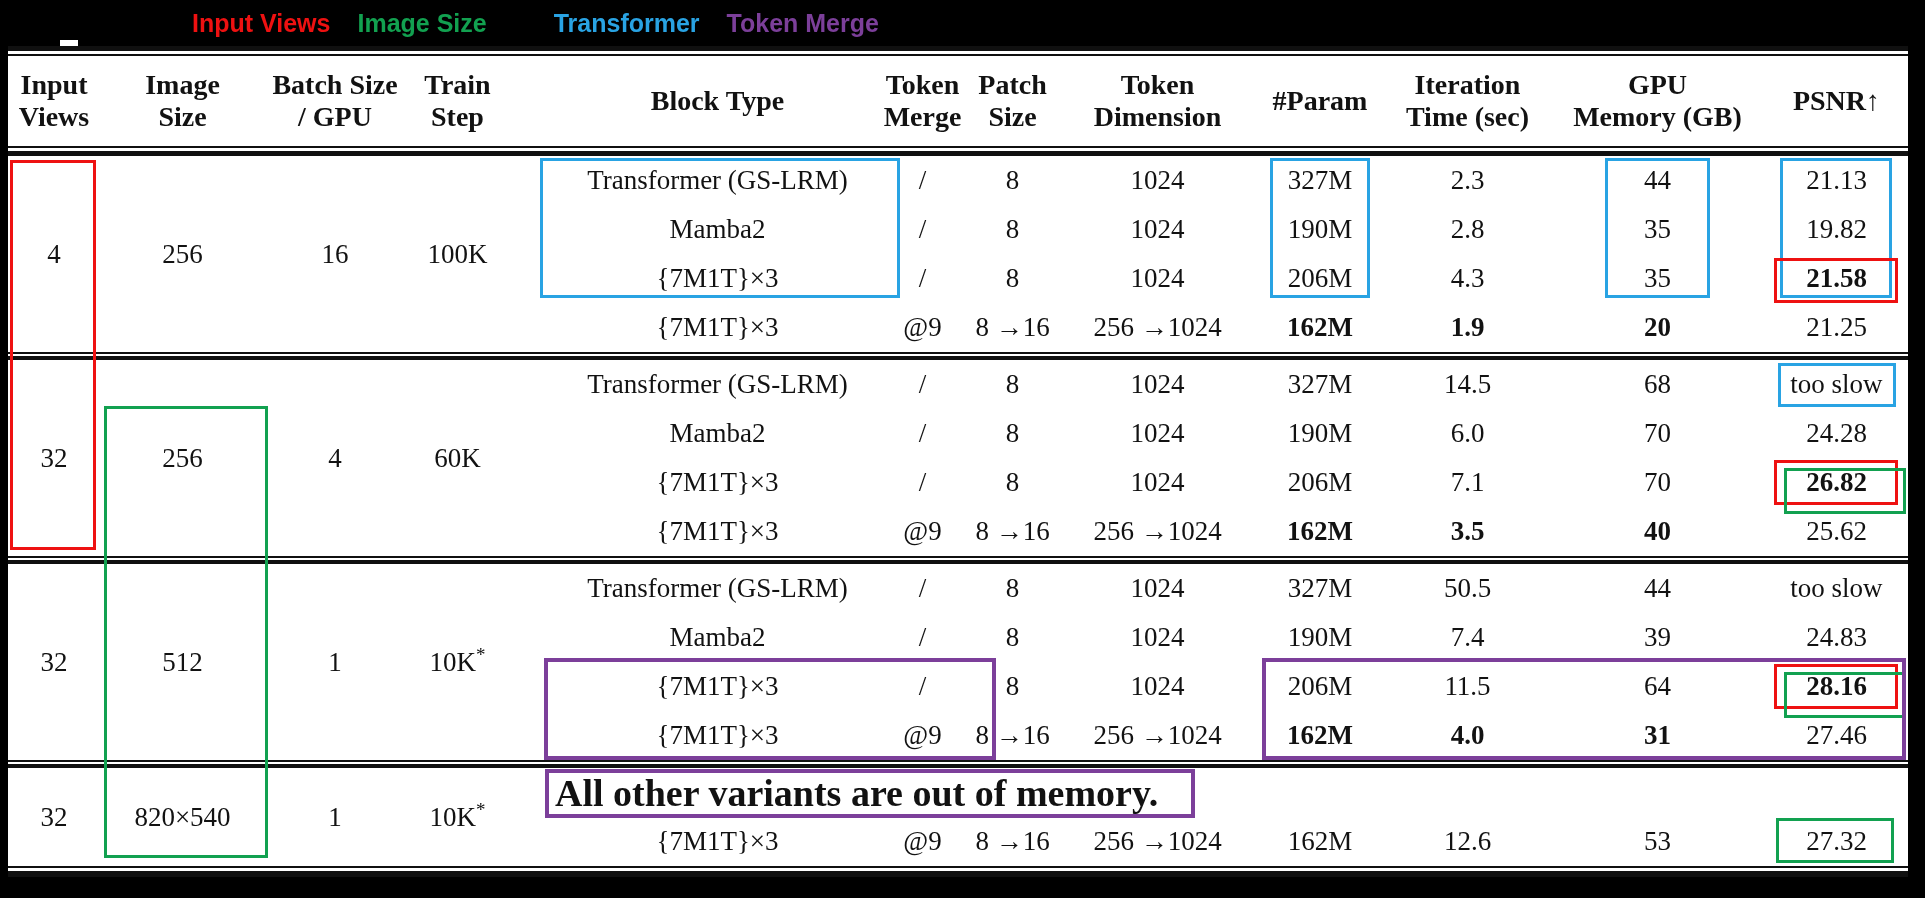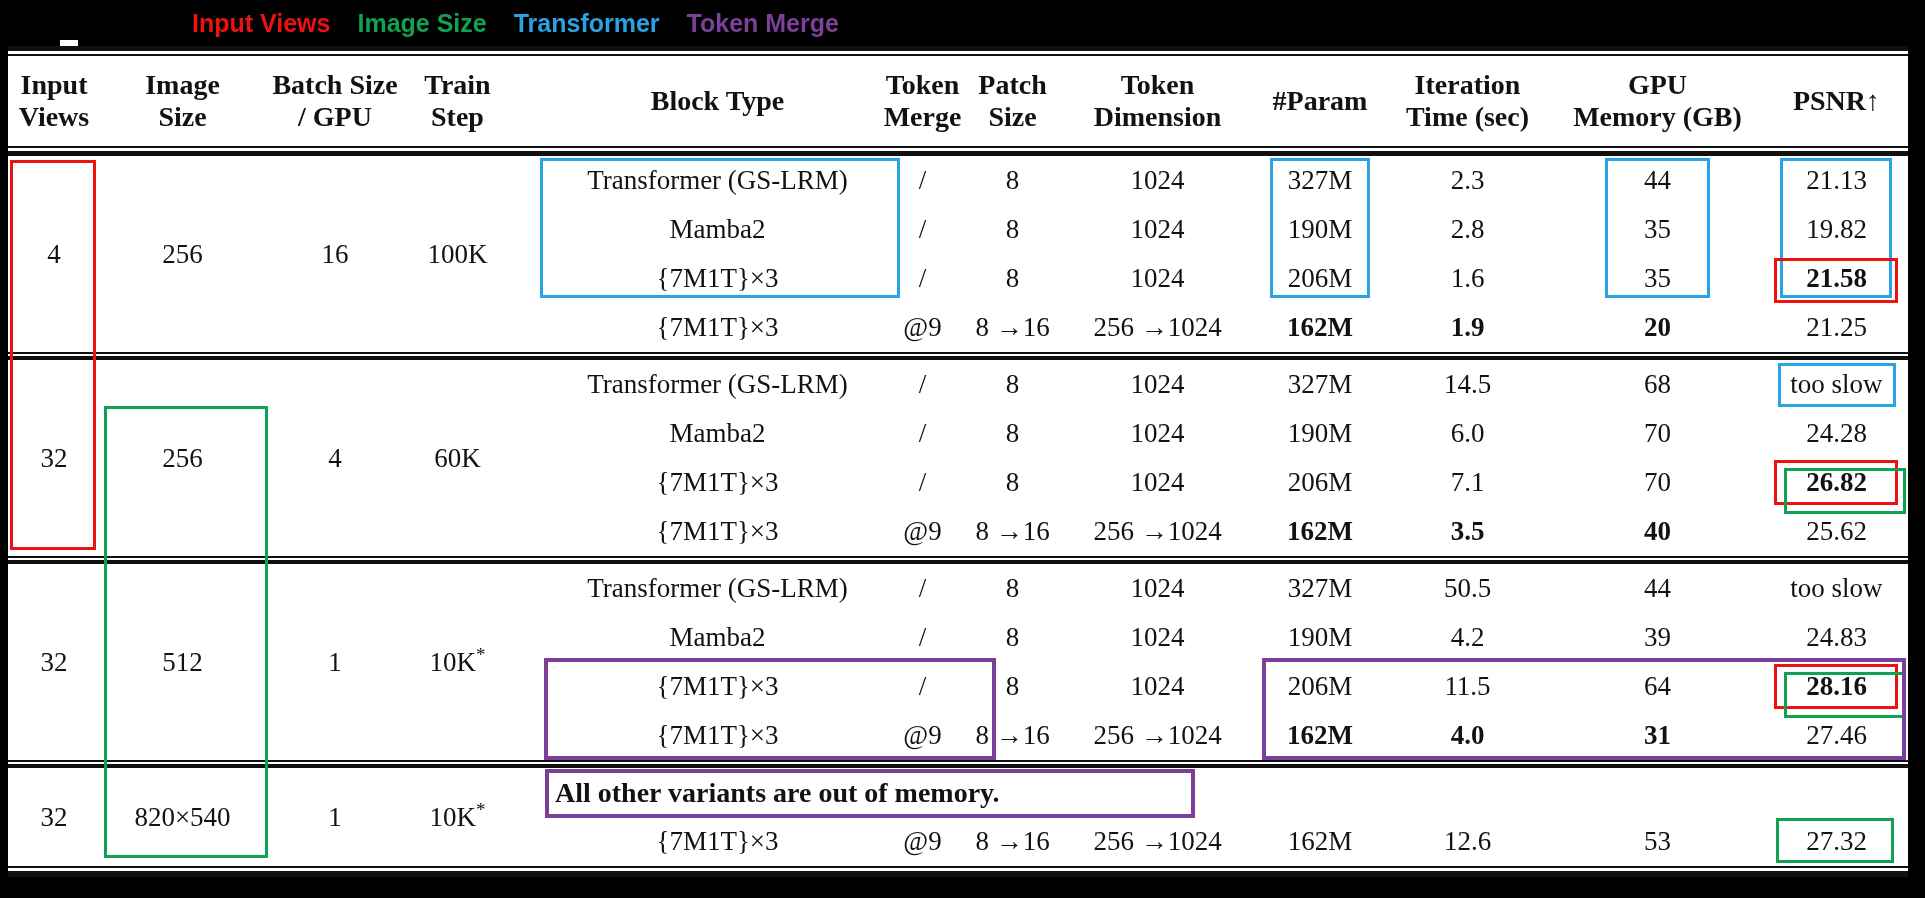--- a/index.html
+++ b/index.html
@@ -23,21 +23,21 @@
 
   
   .table-wrap{position:absolute;left:8px;top:46px;width:1900px;height:831px;background:var(--table-background);}
   table{width:1900px;border-collapse:collapse;table-layout:fixed;}
   td,th{padding:0;vertical-align:middle;text-align:center;font-size:27px;overflow:visible;}
   tr.hdr{height:90px;}
   tr.hdr th{font-weight:bold;font-size:28px;line-height:1.14;white-space:pre-line;}
   tr.data{height:49px;}
   td.blocktype, th.blocktype{text-align:center;padding-left:45px;}
   td.b{font-weight:bold;font-family:Liberation Serif, serif;}
-  td.note-cell{text-align:left;padding-left:45px;font-weight:bold;font-size:28px;}
+  td.note-cell{text-align:left;padding-left:45px;font-weight:bold;font-size:38px;}
   sup.star{font-size:19px;vertical-align:super;line-height:0;}
 
   tr.rule td{padding:0;}
   .bar{background:#101010;width:100%;}
   .rule-top .t1{height:5px;margin-bottom:3px;} .rule-top .t2{height:2px;}
   .rule-head .t1{height:2px;margin-bottom:3px;} .rule-head .t2{height:5px;}
   .rule-sep .t1{height:2px;margin-bottom:2px;} .rule-sep .t2{height:4px;}
   .rule-bot .t1{height:2px;margin-bottom:3px;} .rule-bot .t2{height:6px;}
 
   
@@ -46,21 +46,21 @@
   .hl.green{border:3px solid var(--highlight-green);}
   .hl.blue{border:3px solid var(--highlight-blue);}
   .hl.purple{border:4px solid var(--highlight-purple);}
 </style>
 </head>
 <body>
 
 <div class="legend">
     <span style="color: rgb(238, 17, 17);">Input Views</span>
     <span style="color: rgb(18, 161, 80);">Image Size</span>
-    <span style="color: rgb(41, 163, 227);">Transformer</span>
+    <span style="color: rgb(41, 163, 227); margin-left: 40px;">Transformer</span>
     <span style="color: rgb(124, 63, 154);">Token Merge</span>
   </div>
 
 <div class="artifact"></div>
 
 <div class="table-wrap">
   <table>
     <colgroup>
       <col style="width:92px">
         <col style="width:165px">
@@ -134,21 +134,21 @@
           <td>2.8</td>
           <td>35</td>
           <td>19.82</td>
         </tr>
         <tr class="data">
           <td class="blocktype">{7M1T}×3</td>
           <td>/</td>
           <td>8</td>
           <td>1024</td>
           <td>206M</td>
-          <td>1.6</td>
+          <td>4.3</td>
           <td>35</td>
           <td class=" b">21.58</td>
         </tr>
         <tr class="data">
           <td class="blocktype">{7M1T}×3</td>
           <td>@9</td>
           <td>8 →16</td>
           <td>256 →1024</td>
           <td class=" b">162M</td>
           <td class=" b">1.9</td>
@@ -224,21 +224,21 @@
           <td>50.5</td>
           <td>44</td>
           <td>too slow</td>
         </tr>
         <tr class="data">
           <td class="blocktype">Mamba2</td>
           <td>/</td>
           <td>8</td>
           <td>1024</td>
           <td>190M</td>
-          <td>4.2</td>
+          <td>7.4</td>
           <td>39</td>
           <td>24.83</td>
         </tr>
         <tr class="data">
           <td class="blocktype">{7M1T}×3</td>
           <td>/</td>
           <td>8</td>
           <td>1024</td>
           <td>206M</td>
           <td>11.5</td>

